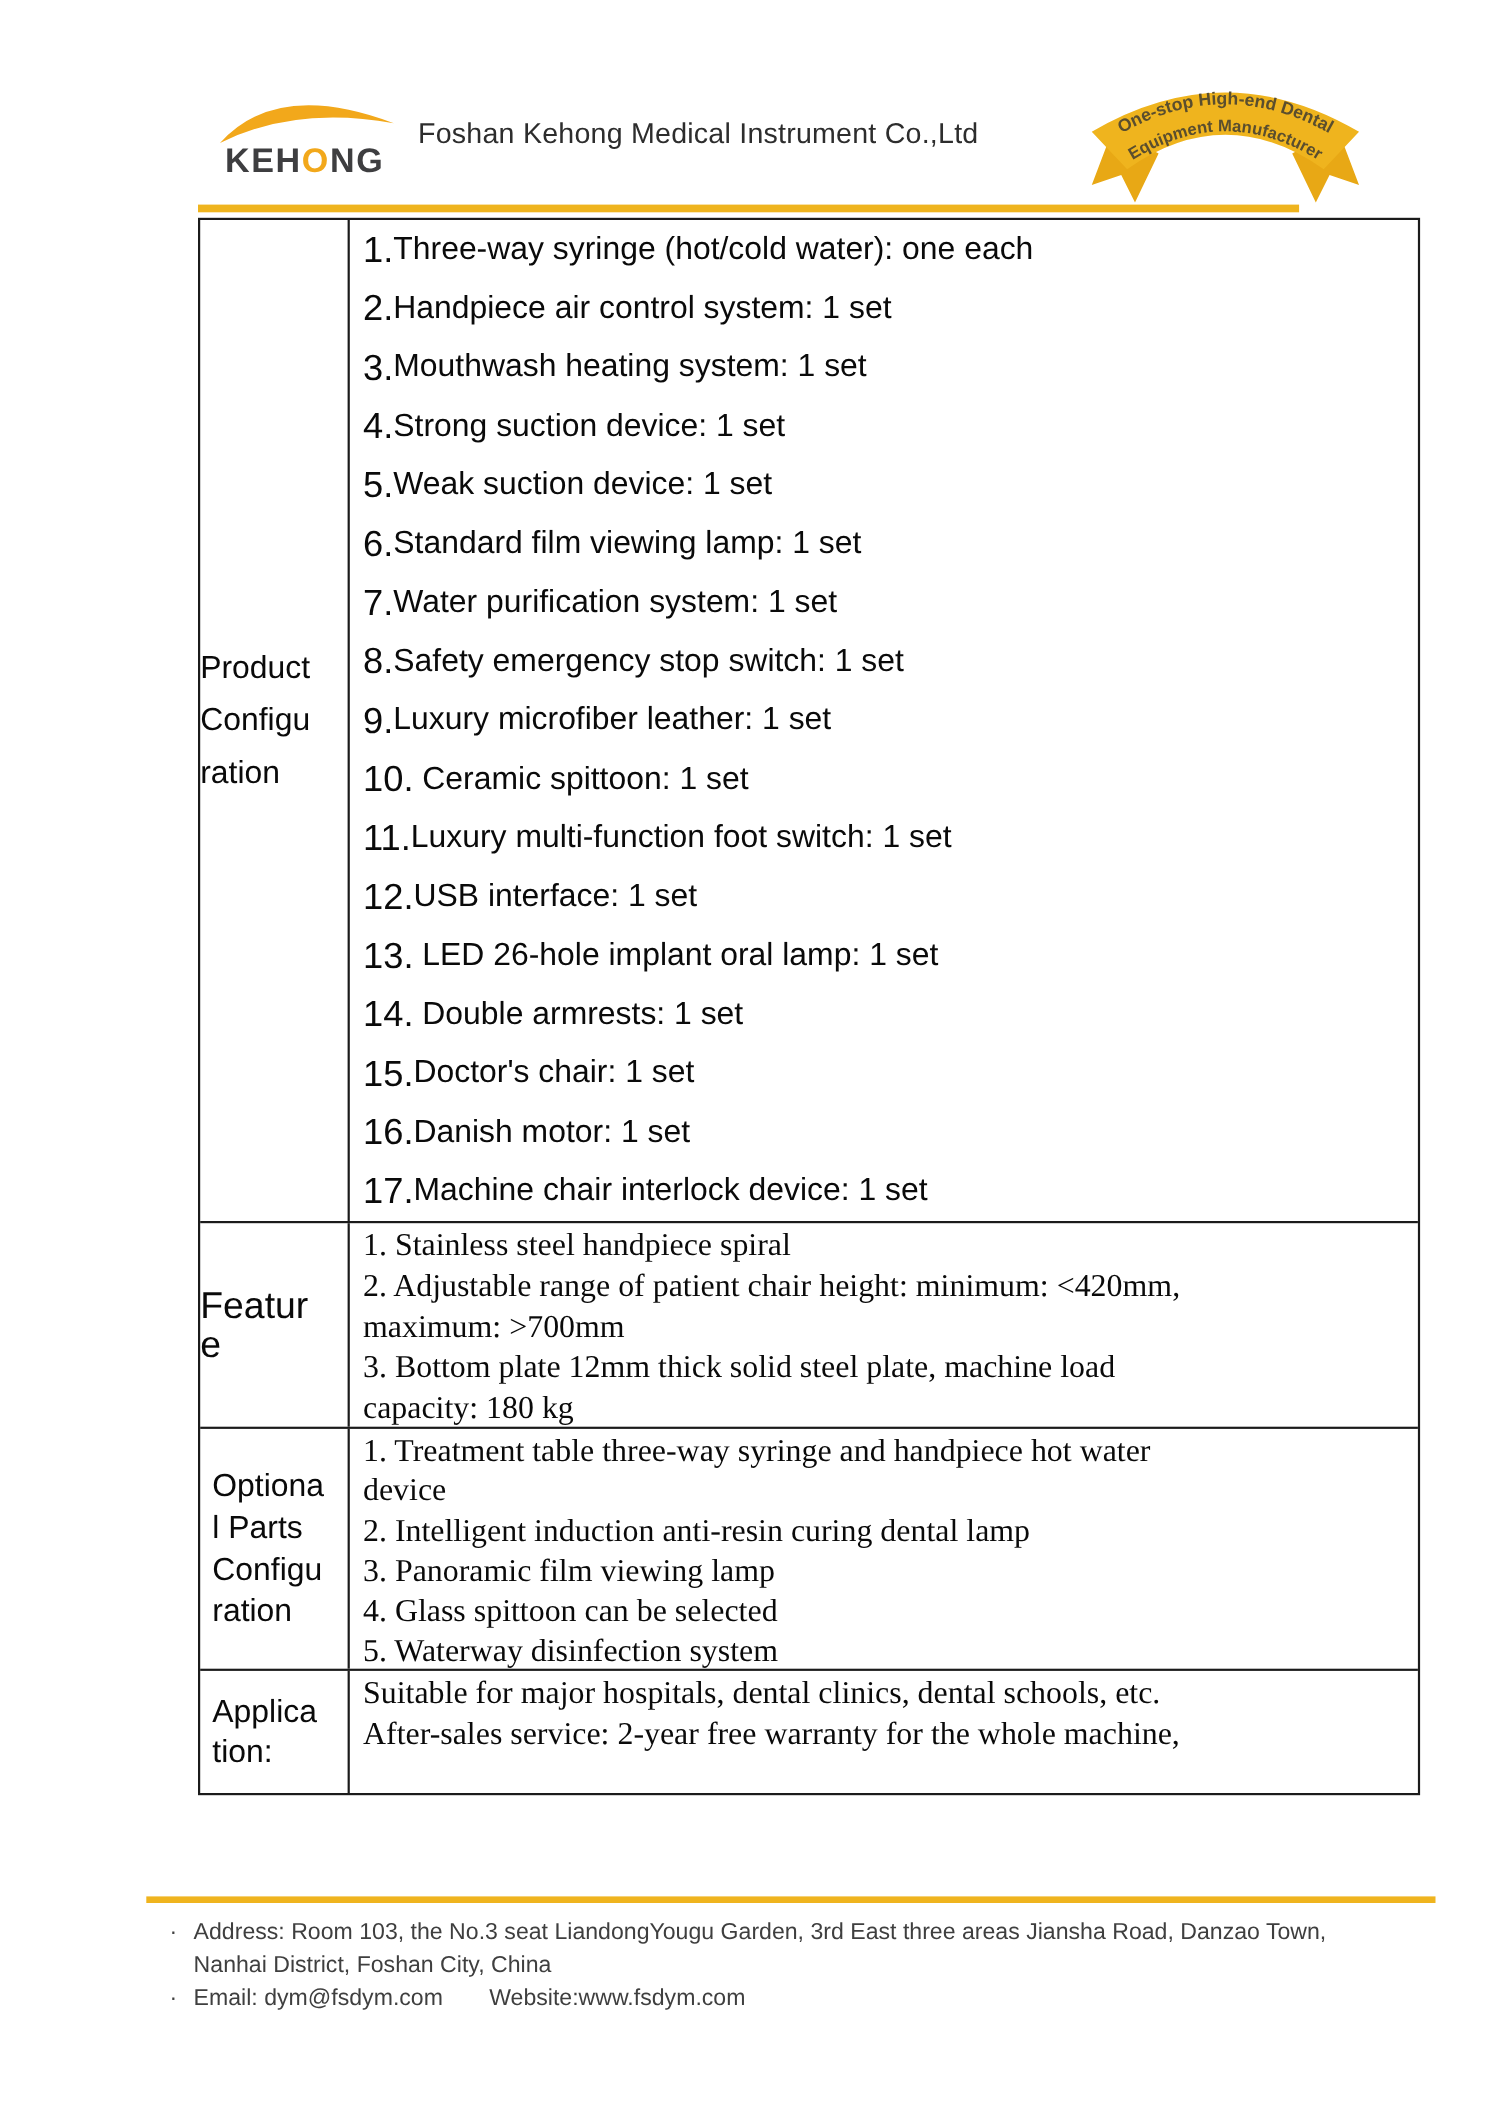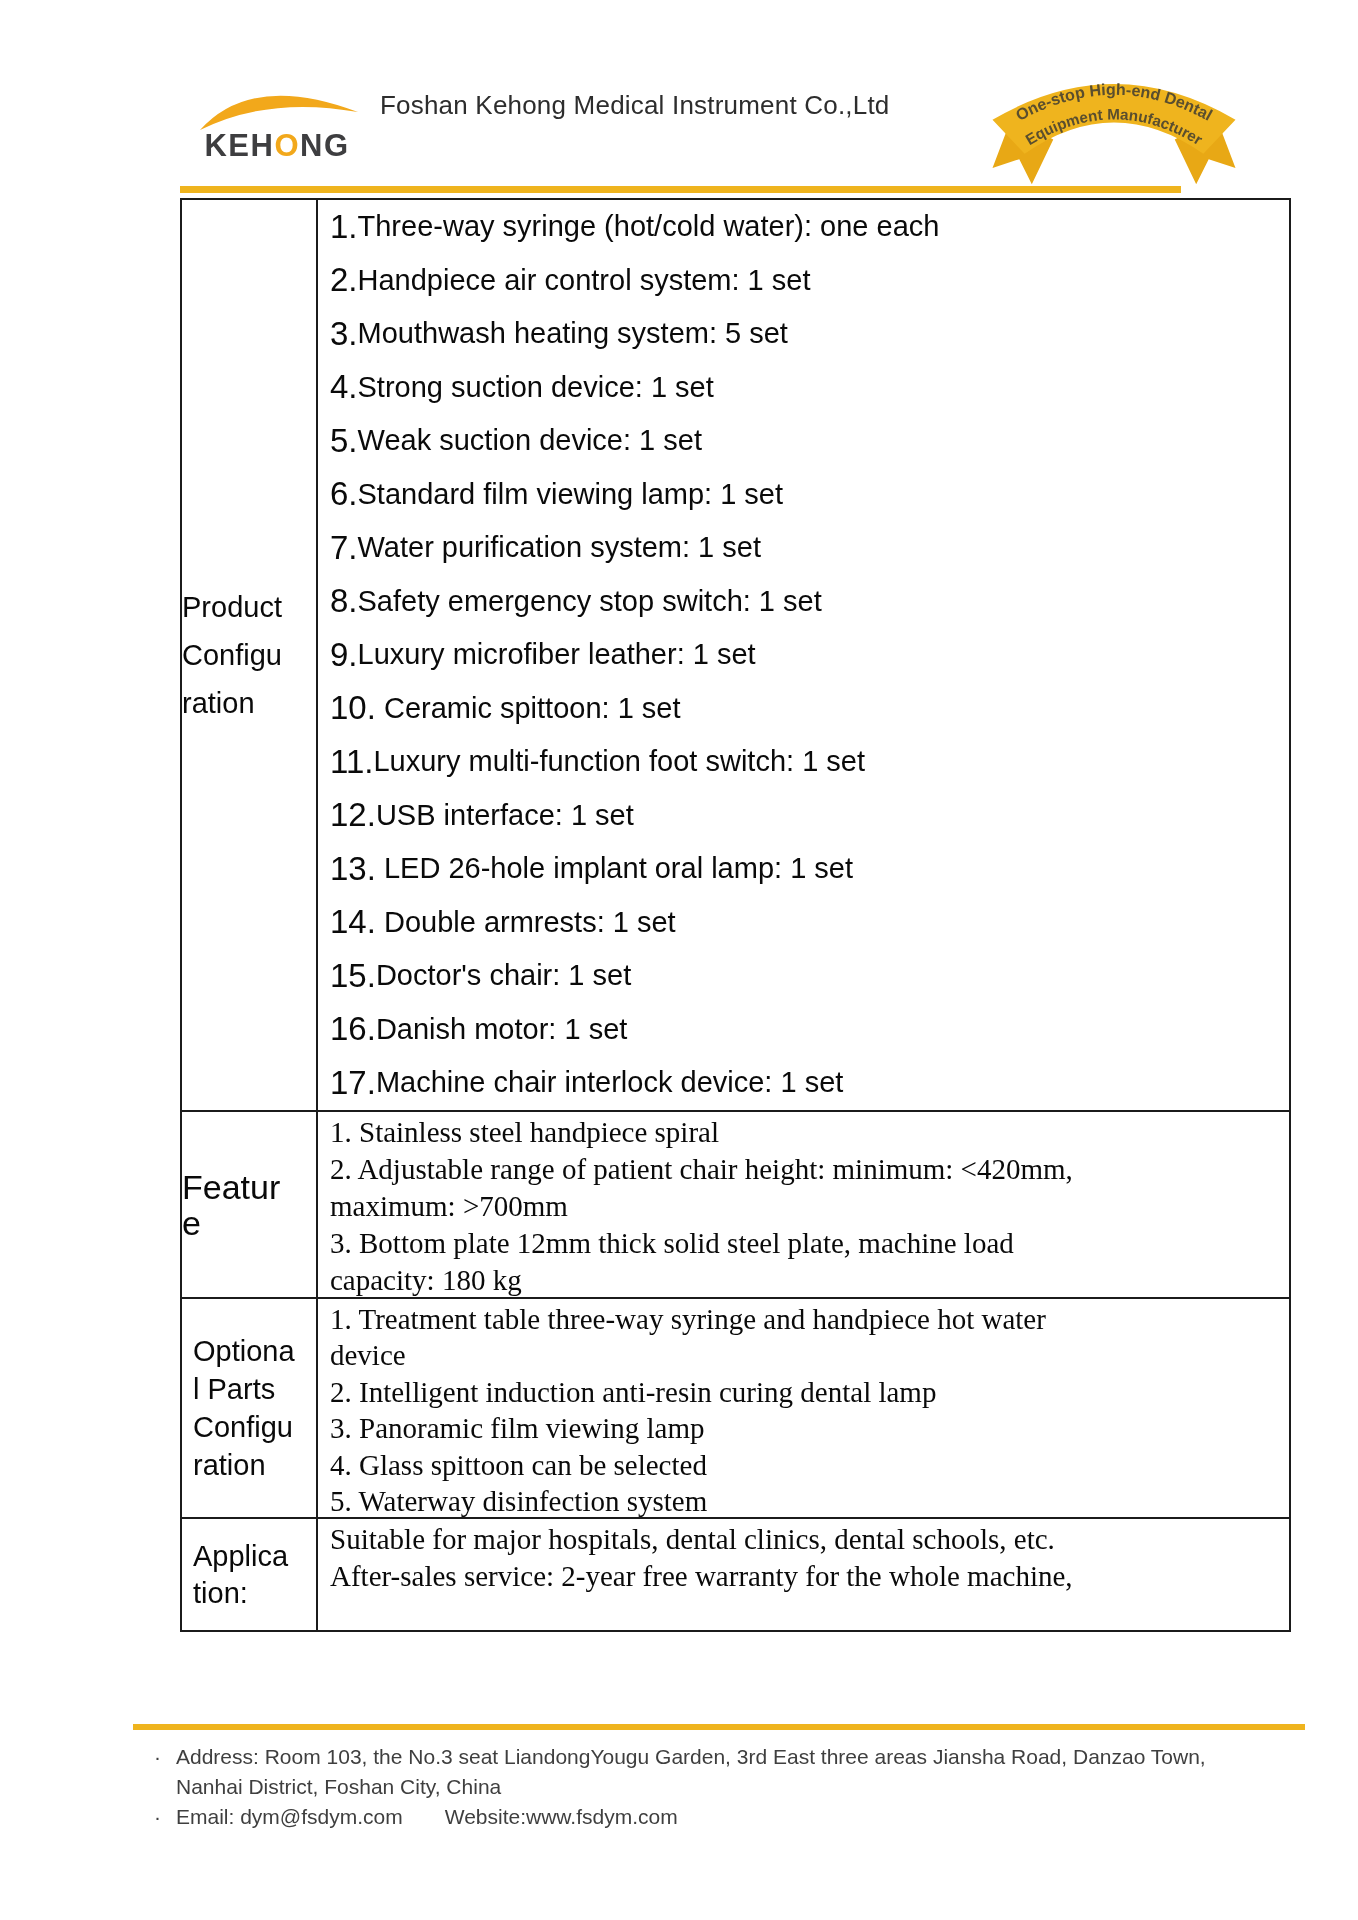--- a/index.html
+++ b/index.html
@@ -1,21 +1,21 @@
 <!DOCTYPE html>
 <html><head>
 <meta charset="utf-8">
 <style>
   html,body{margin:0;padding:0;background:#ffffff;}
   .page{position:relative;width:1358px;height:1920px;background:#ffffff;overflow:hidden;
         font-family:"Liberation Sans","DejaVu Sans",sans-serif;color:#0a0a0a;}
 
   
   .logo{position:absolute;left:190px;top:82px;width:175px;height:80px;}
-  .company-name{position:absolute;left:380px;top:88px;font-size:26px;line-height:34px;
+  .company-name{position:absolute;left:380px;top:104px;font-size:26px;line-height:34px;
         color:#2d2d2d;letter-spacing:0.2px;}
   .ribbon{position:absolute;left:980px;top:64px;width:268px;height:126px;}
   .divider{position:absolute;left:180px;top:186px;width:1001px;height:7px;background:#EFB41E;}
 
   
   .spec{position:absolute;left:180px;top:198px;width:1111px;border:2px solid #1b1b1b;
         box-sizing:border-box;background:#fff;}
   .row{display:flex;box-sizing:border-box;}
   .row + .row{border-top:2px solid #1b1b1b;}
   .r1{height:910px;}
@@ -79,21 +79,21 @@
 
   <div class="spec">
 
     <div class="row r1">
       <div class="lbl lbl-center">Product
 Configu
 ration</div>
       <div class="content">
           <div class="cfg-item"><span class="num">1.</span><span class="txt">Three-way syringe (hot/cold water): one each</span></div>
           <div class="cfg-item"><span class="num">2.</span><span class="txt">Handpiece air control system: 1 set</span></div>
-          <div class="cfg-item"><span class="num">3.</span><span class="txt">Mouthwash heating system: 5 set</span></div>
+          <div class="cfg-item"><span class="num">3.</span><span class="txt">Mouthwash heating system: 1 set</span></div>
           <div class="cfg-item"><span class="num">4.</span><span class="txt">Strong suction device: 1 set</span></div>
           <div class="cfg-item"><span class="num">5.</span><span class="txt">Weak suction device: 1 set</span></div>
           <div class="cfg-item"><span class="num">6.</span><span class="txt">Standard film viewing lamp: 1 set</span></div>
           <div class="cfg-item"><span class="num">7.</span><span class="txt">Water purification system: 1 set</span></div>
           <div class="cfg-item"><span class="num">8.</span><span class="txt">Safety emergency stop switch: 1 set</span></div>
           <div class="cfg-item"><span class="num">9.</span><span class="txt">Luxury microfiber leather: 1 set</span></div>
           <div class="cfg-item"><span class="num">10.</span><span class="txt"> Ceramic spittoon: 1 set</span></div>
           <div class="cfg-item"><span class="num">11.</span><span class="txt">Luxury multi-function foot switch: 1 set</span></div>
           <div class="cfg-item"><span class="num">12.</span><span class="txt">USB interface: 1 set</span></div>
           <div class="cfg-item"><span class="num">13.</span><span class="txt"> LED 26-hole implant oral lamp: 1 set</span></div>

